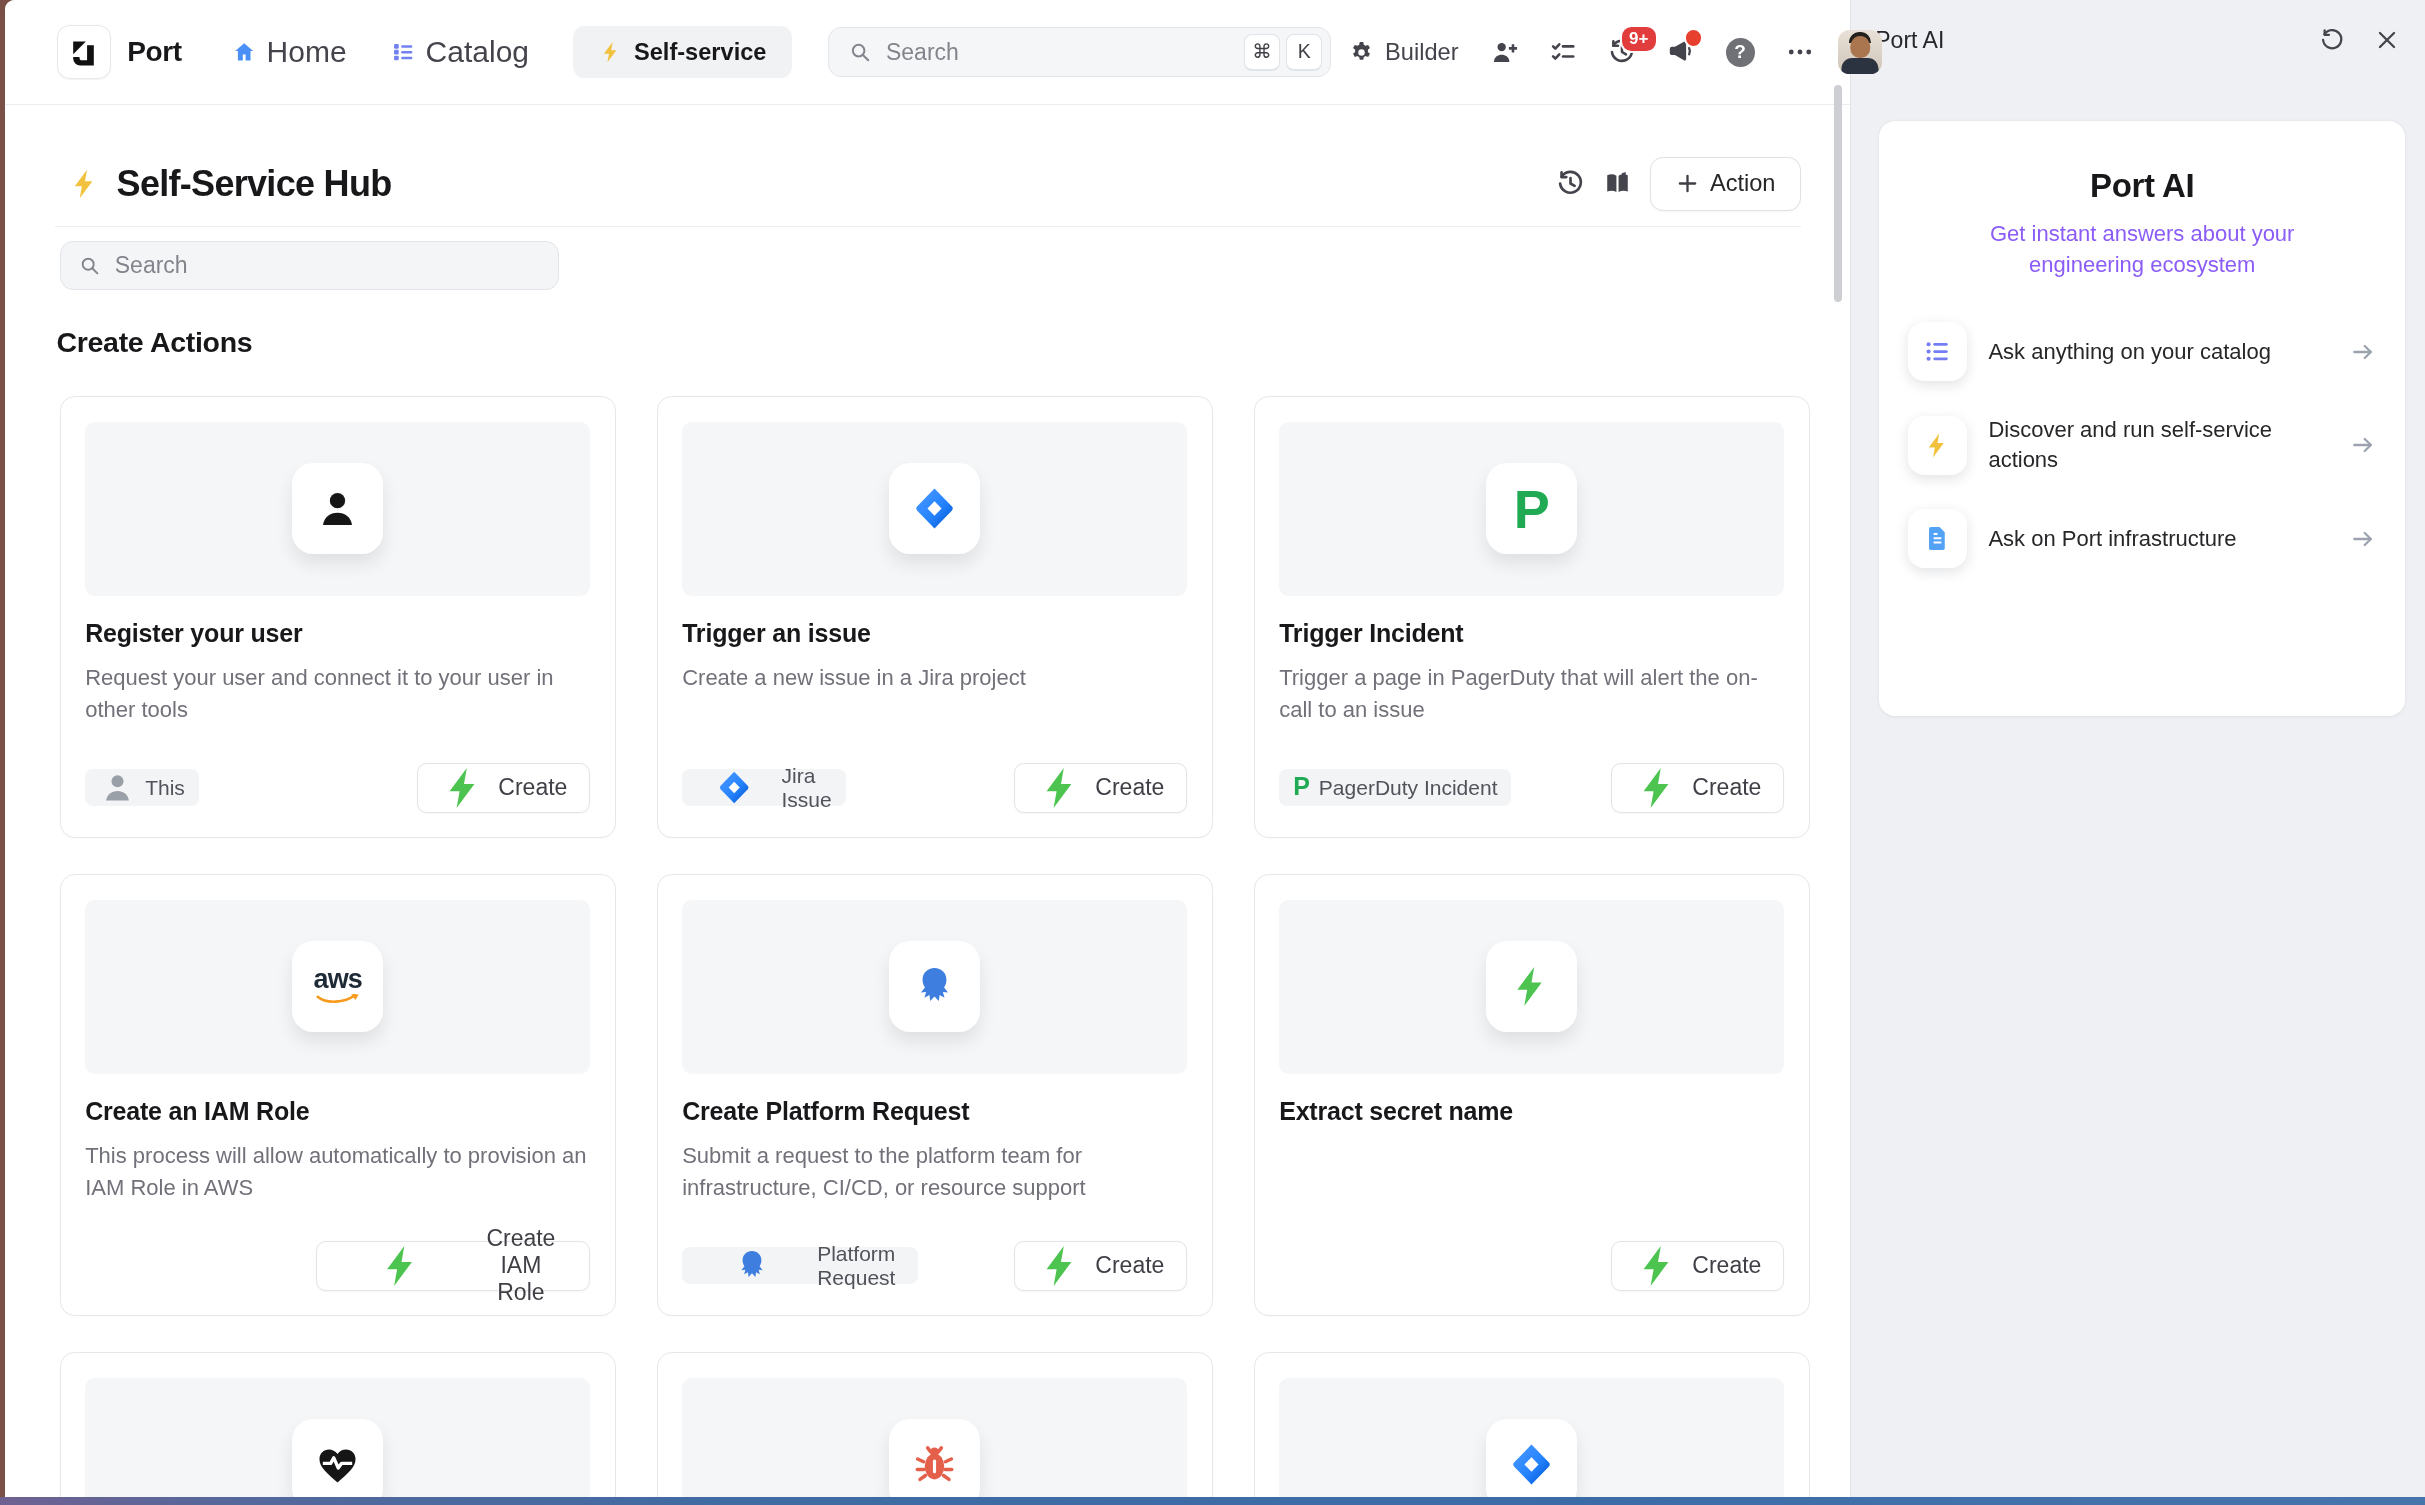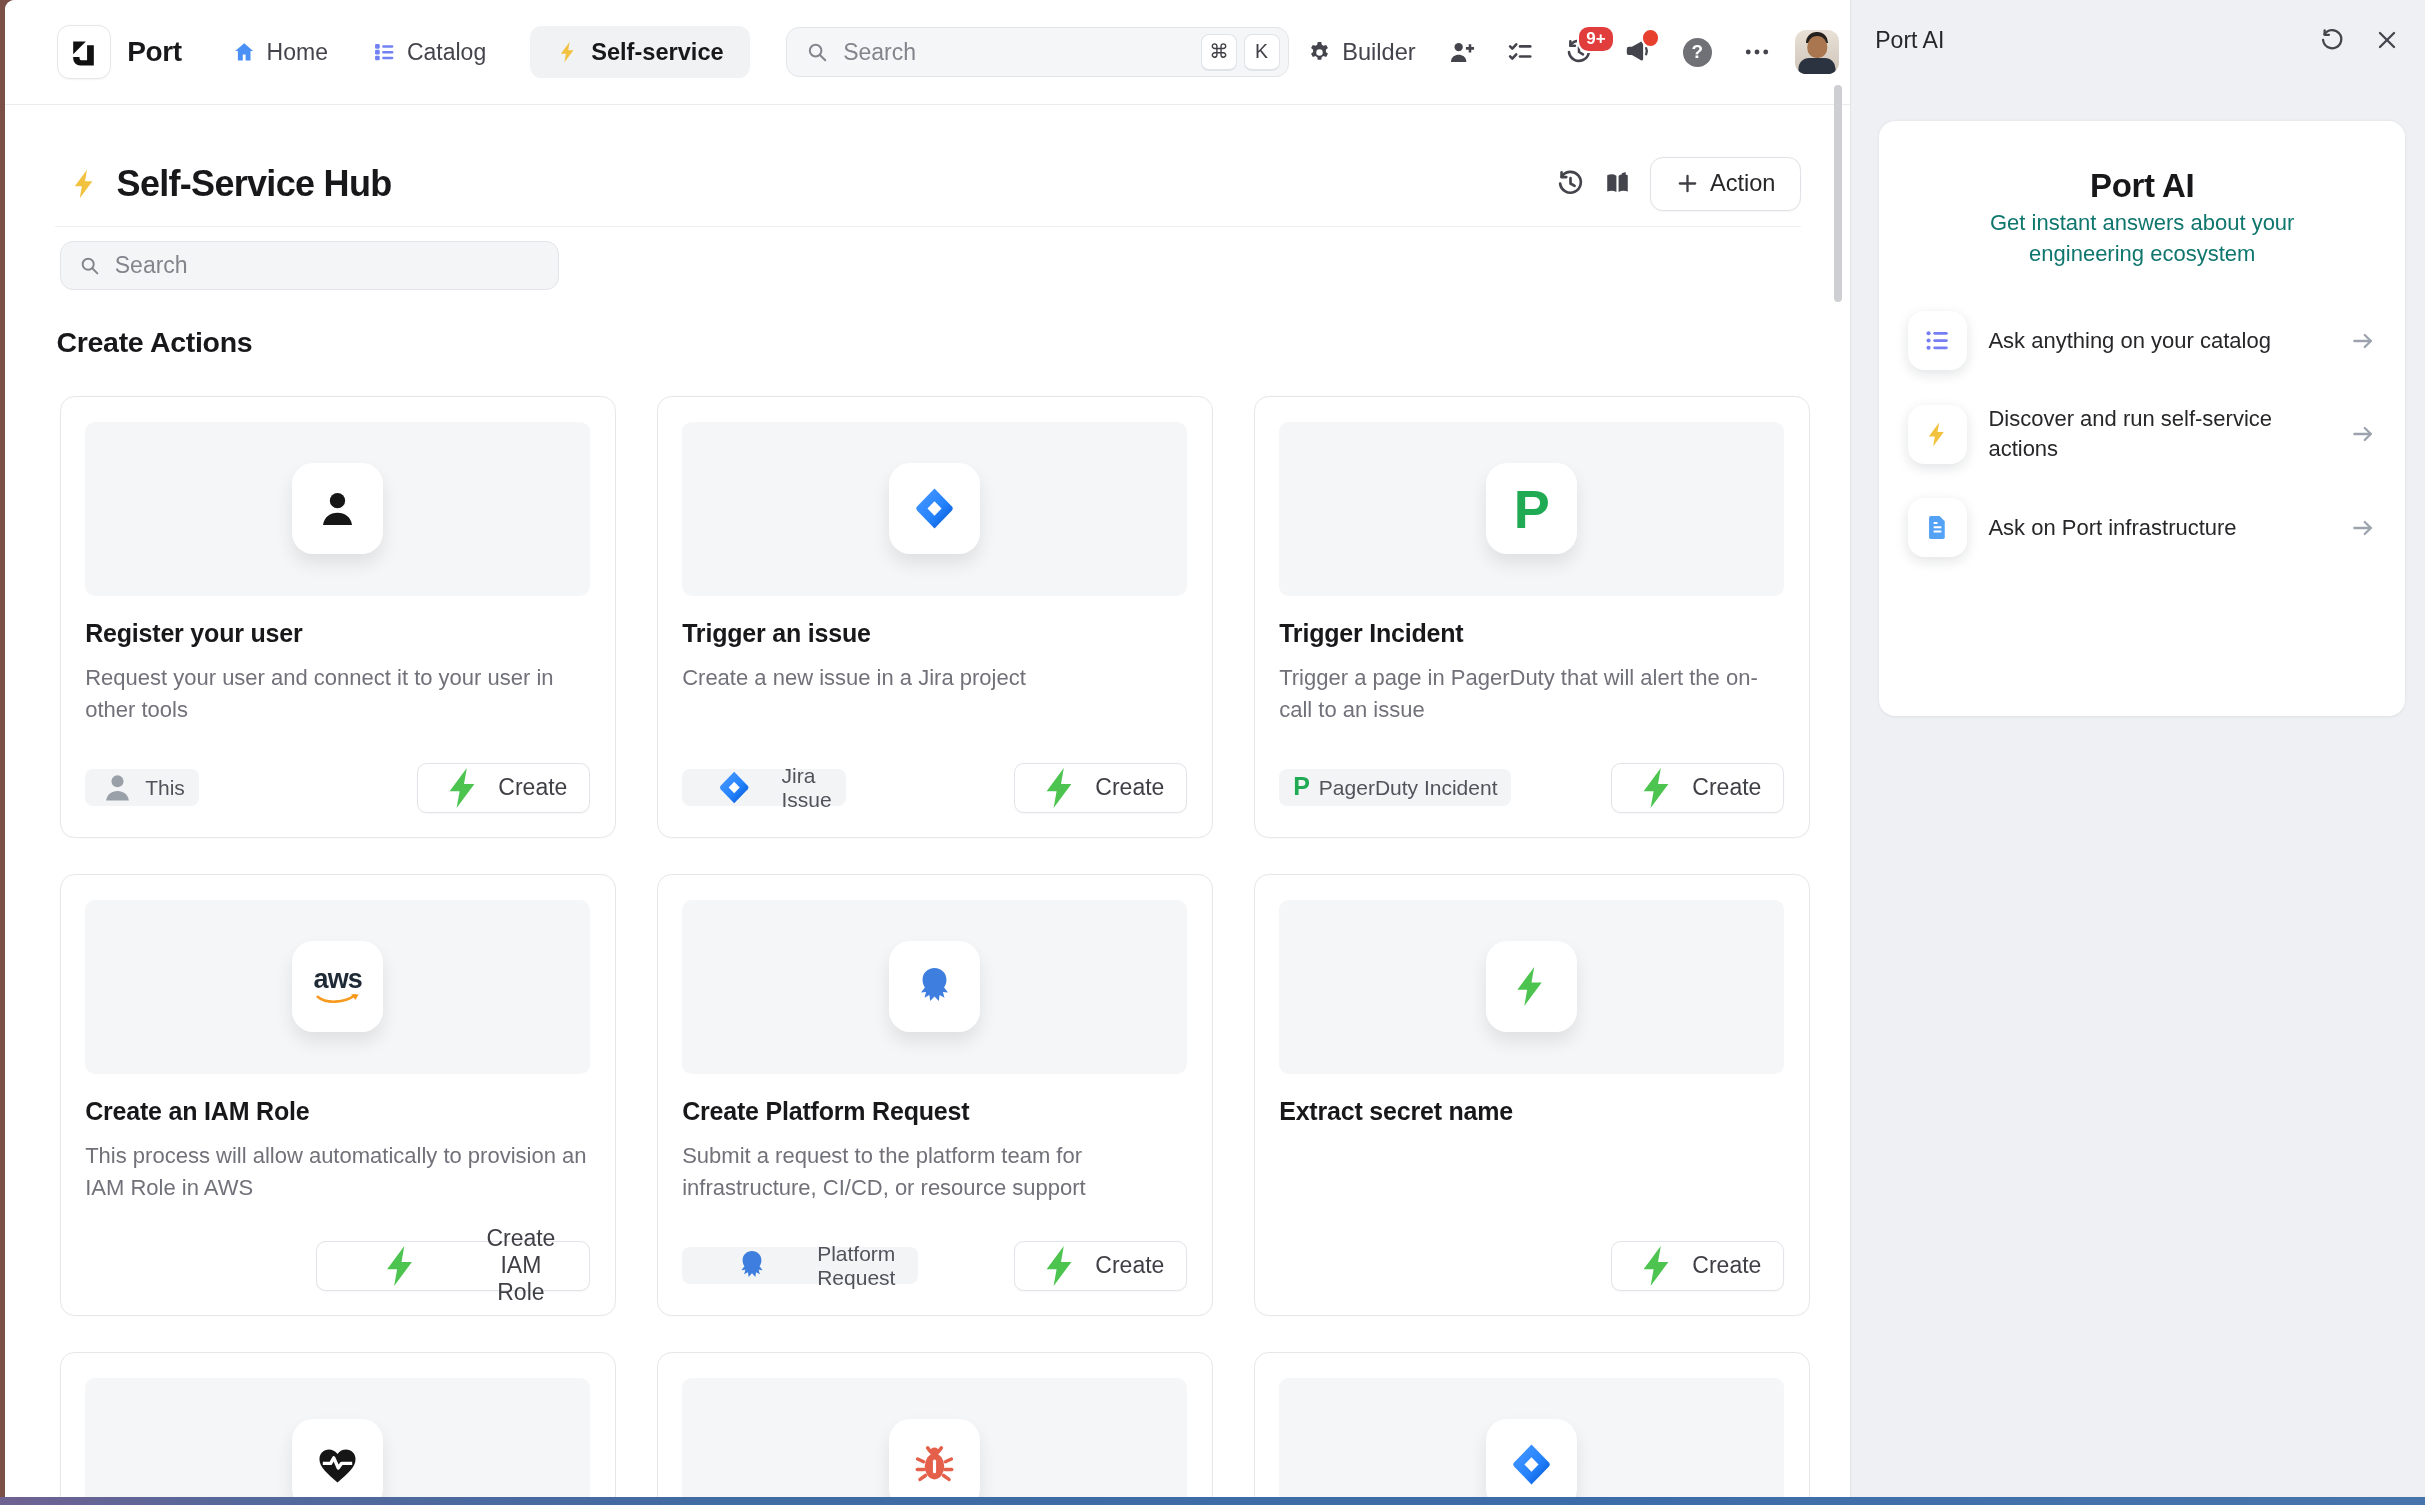--- a/index.html
+++ b/index.html
@@ -12,21 +12,21 @@
   .main{position:relative;width:1845px;height:100%;background:#fff;flex:none;}
 
   
   .navbar{height:105px;display:flex;align-items:center;padding:0 22px 0 52px;border-bottom:0.8px solid #eaecef;box-sizing:border-box;}
   .brand{display:flex;align-items:center;flex:none;}
   .logo-tile{width:52px;height:52px;border:0.8px solid #e6e8ec;border-radius:13px;background:#fff;
     display:flex;align-items:center;justify-content:center;box-shadow:0 0.8px 1.6px rgba(0,0,0,.05);}
   .logo-tile svg{width:33px;height:33px;}
   .brand-name{margin-left:16.3px;font-size:28px;font-weight:700;letter-spacing:-0.4px;color:#18181b;}
   .nav-items{display:flex;align-items:center;margin-left:50px;gap:44px;flex:none;}
-  .nav-link{display:flex;align-items:center;gap:10.6px;font-size:23px;font-weight:500;color:#44444c;cursor:pointer;}
+  .nav-link{display:flex;align-items:center;gap:10.6px;font-size:30px;font-weight:500;color:#44444c;cursor:pointer;}
   .nav-link svg{width:24.4px;height:24.4px;}
   .nav-pill{display:flex;align-items:center;gap:10.6px;background:#f1f2f4;border-radius:11.4px;height:52px;
     padding:0 26px;font-size:23.6px;font-weight:600;color:#18181b;cursor:pointer;}
   .nav-pill svg{width:24.4px;height:24.4px;}
   .nav-search{margin-left:36px;width:503px;height:50px;background:#f5f6f8;border:0.8px solid #e3e5e9;border-radius:13px;
     display:flex;align-items:center;padding:0 8.1px 0 19.5px;box-sizing:border-box;flex:none;color:#82858c;}
   .nav-search svg{width:22px;height:22px;flex:none;}
   .nav-search input{border:0;background:transparent;outline:none;font-size:23px;color:#3f3f46;margin-left:13px;flex:1;min-width:0;font-family:inherit;}
   .nav-search input::placeholder{color:#82858c;}
   .keycaps{display:flex;gap:6.5px;flex:none;}
@@ -97,21 +97,21 @@
 
   
   .ai-panel{flex:1;background:#eef0f3;border-left:0.8px solid #e2e4e8;box-sizing:border-box;}
   .ai-header{height:80px;display:flex;align-items:center;padding:0 26px 0 24.4px;}
   .ai-title{font-size:23px;font-weight:500;color:#27272a;}
   .ai-header-icons{margin-left:auto;display:flex;align-items:center;gap:29px;color:#52525b;}
   .ai-header-icons .icon-btn{width:26px;height:26px;}
   .ai-card{margin:41px 21px 0 28.5px;height:595px;background:#fff;border-radius:16.3px;box-shadow:0 0.8px 3.3px rgba(16,24,40,.07);
     padding:0 29px;box-sizing:border-box;}
   .ai-card-title{padding-top:46px;text-align:center;font-size:33px;font-weight:600;letter-spacing:-0.4px;margin:0;color:#18181b;}
-  .ai-card-sub{margin:2px auto 0;max-width:350px;text-align:center;font-size:22px;line-height:31px;color:#0f766e;}
+  .ai-card-sub{margin:13px auto 0;max-width:350px;text-align:center;font-size:22px;line-height:31px;color:#8b5cf6;}
   .ai-input-row{margin-top:49px;display:flex;gap:11.4px;}
   .ai-input{flex:1;height:50px;border:1.2px solid #d5d8de;border-radius:9.8px;padding:0 16.3px;font-size:22px;color:#27272a;
     background:#fff;outline:none;min-width:0;font-family:inherit;box-sizing:border-box;}
   .ai-input::placeholder{color:#767a82;}
   .ai-send{width:50px;height:50px;flex:none;border-radius:9.8px;background:#ececef;border:0;display:flex;align-items:center;
     justify-content:center;color:#a6a9b0;cursor:pointer;}
   .ai-send svg{width:24.4px;height:24.4px;}
   .ai-options{margin-top:42px;display:flex;flex-direction:column;gap:34px;}
   .ai-opt{display:flex;align-items:center;gap:21px;cursor:pointer;}
   .ai-opt-tile{width:59px;height:59px;background:#fff;border-radius:16.3px;box-shadow:0 4.1px 13px rgba(16,24,40,.12);

